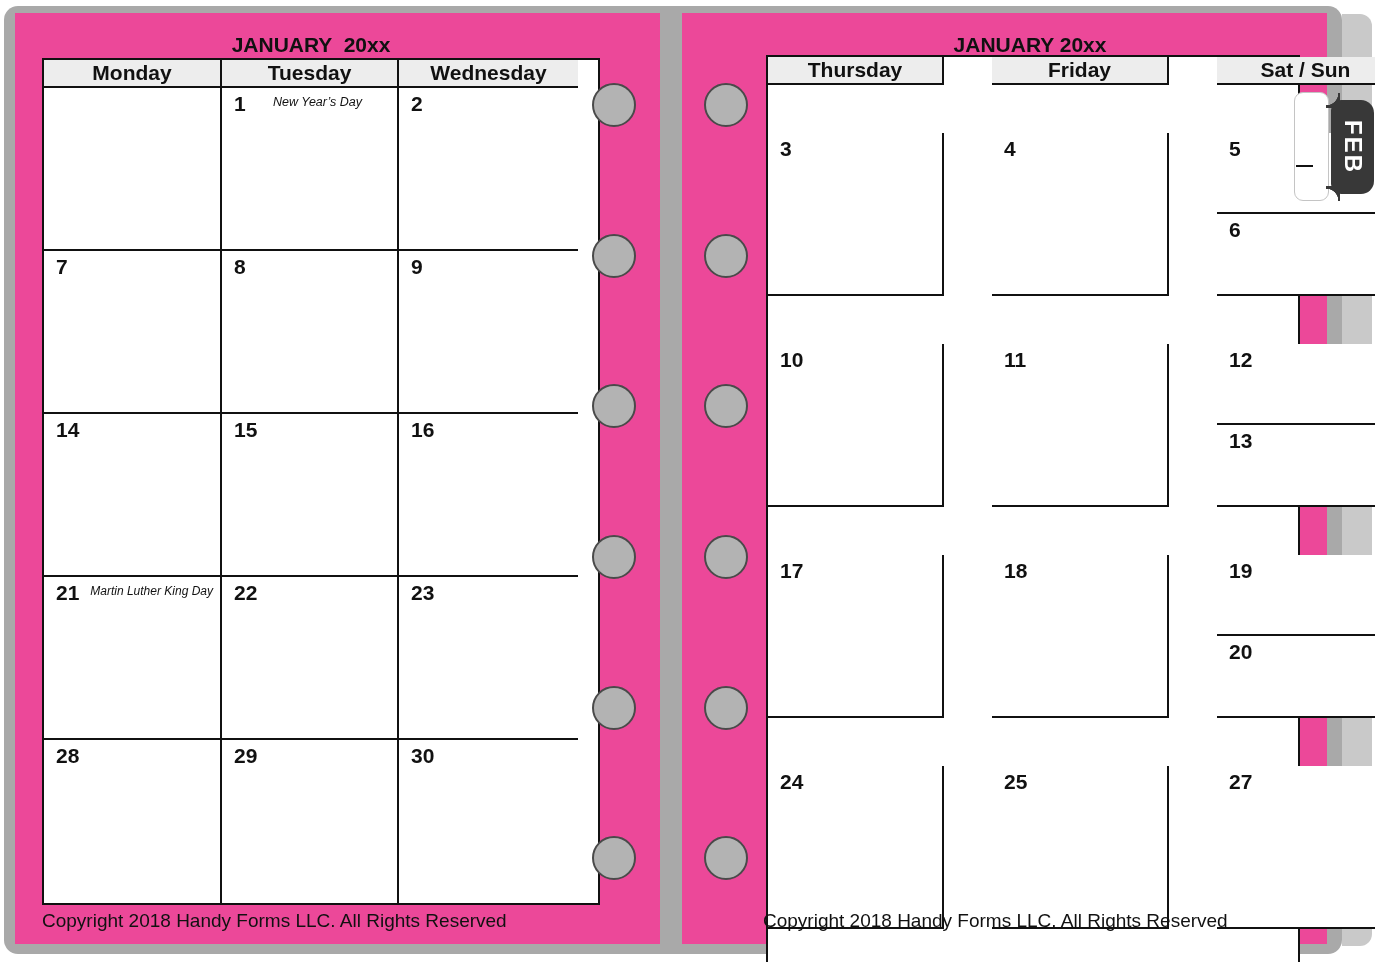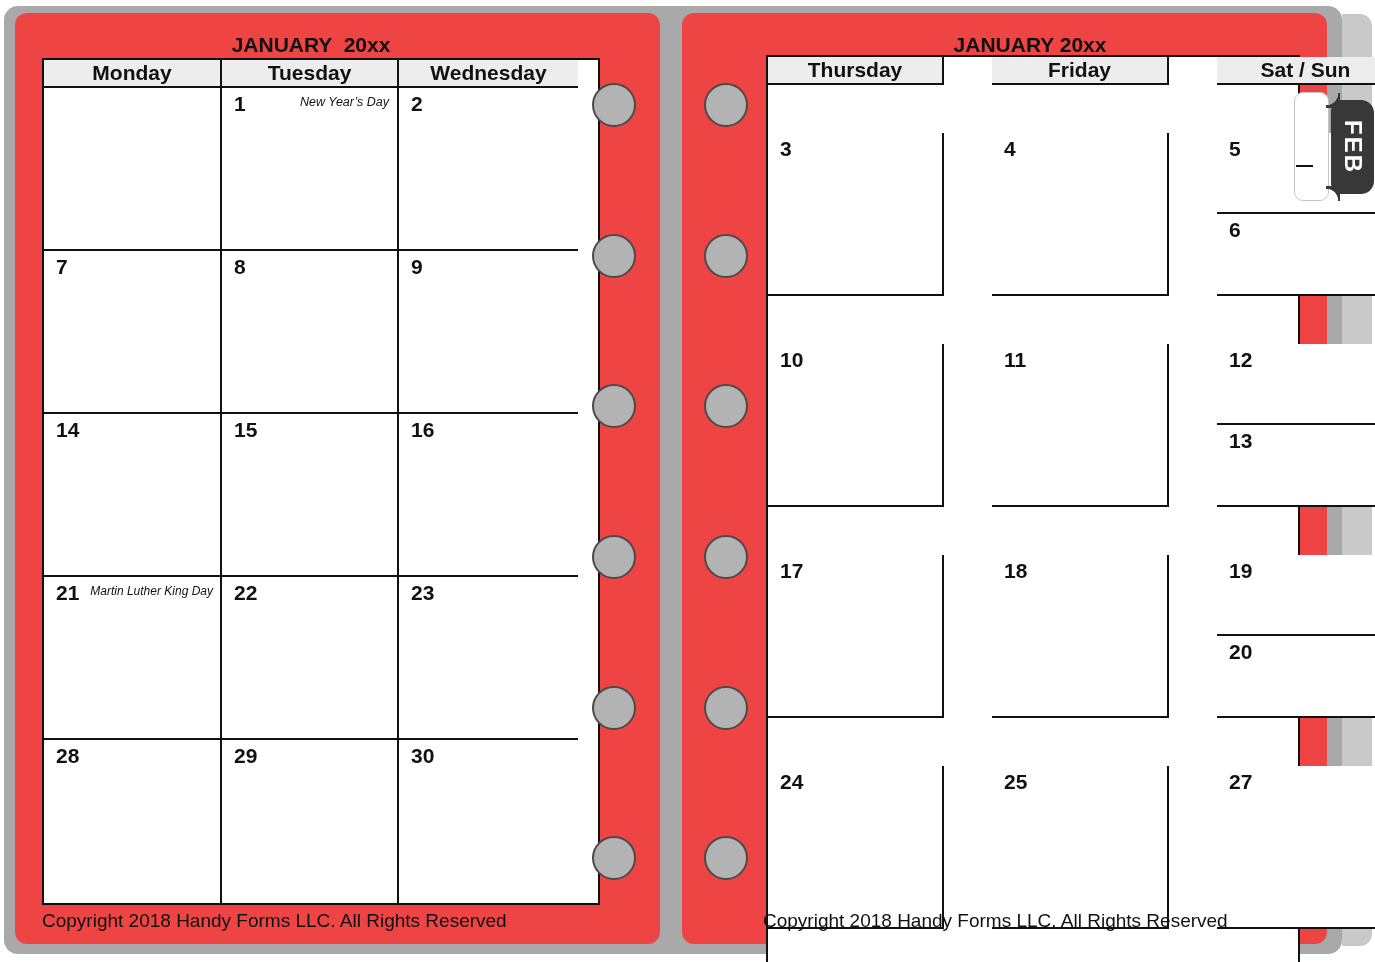--- a/index.html
+++ b/index.html
@@ -19,23 +19,22 @@
   }
   .page-stack {
     position: absolute; left: 1342px; top: 14px;
     width: 30px; height: 932px;
     background: var(--page-stack, #c9c9c9);
     border-radius: 0 12px 12px 0;
     z-index: 2;
   }
   .page {
     position: absolute; top: 13px; height: 931px; width: 645px;
-    background: #ef4444;
+    background: #ec4899;
     z-index: 3;
-    border-radius: 12px;
   }
   .page.left  { left: 15px; }
   .page.right { left: 682px; }
 
   .page-title {
     position: absolute; top: 20px;
     text-align: center;
     font-weight: bold; font-size: 21px; color: #111;
     white-space: pre;
   }
@@ -77,21 +76,21 @@
   .cell.bottom { border-bottom: none; padding-left: 24px; }
   .daynum {
     position: absolute; top: 4px; left: 12px;
     font-weight: bold; font-size: 21px; color: #111;
   }
   .note {
     position: absolute; top: 7px;
     font-style: italic; font-size: 12.5px; color: #111;
     white-space: nowrap;
   }
-  .note.centered { left: 52%; transform: translateX(-45%); margin-left: 27px; }
+  .note.centered { left: 52%; transform: translateX(-45%); }
   .note.right { right: 7px; font-size: 12px; }
   .split { display: grid; grid-template-rows: 1fr 1fr; }
   .half { position: relative; }
   .half.top { border-bottom: 2px solid var(--line, #111111); }
 
   .copyright {
     position: absolute; top: 897px;
     text-align: left; font-size: 19px; color: #111;
   }
   .page.left  .copyright { left: 27px; width: 538px; }

